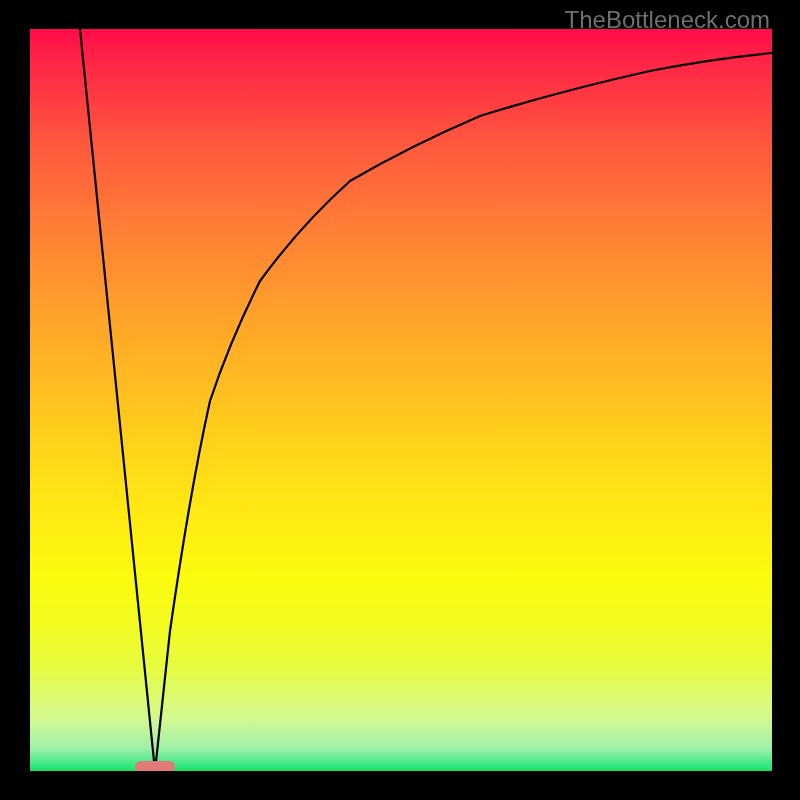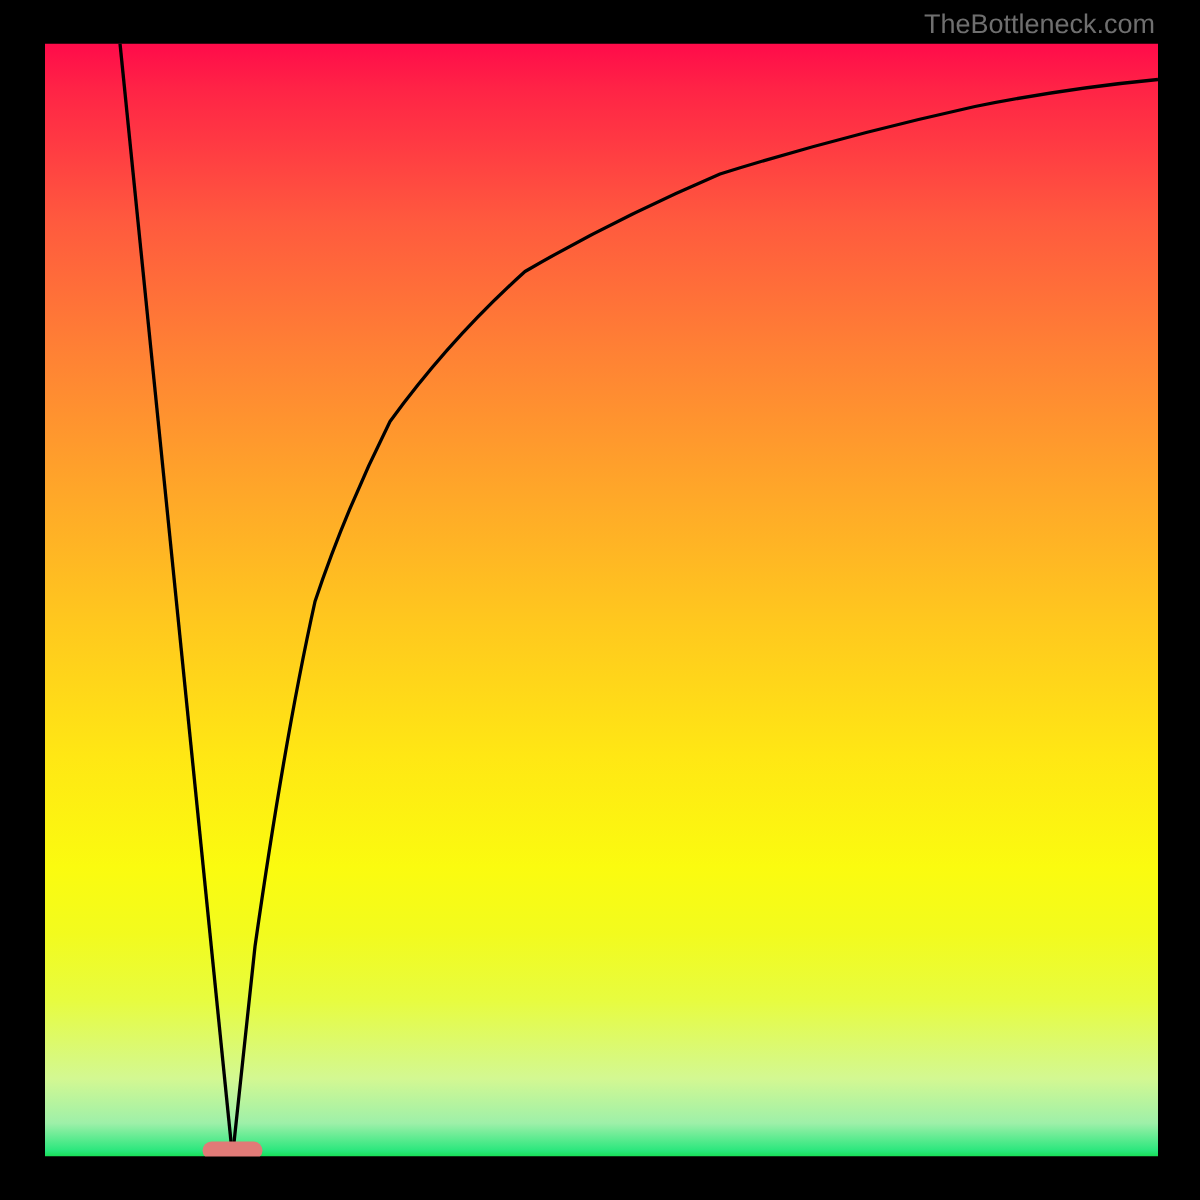--- a/index.html
+++ b/index.html
@@ -47,21 +47,21 @@
       width: 40px;
       height: 12px;
       background: #e17a77;
       border-radius: 12px;
     }
     .attribution {
       position: absolute;
       top: 6px;
       right: 30px;
       font-family: Arial, Helvetica, sans-serif;
-      font-size: 18px;
+      font-size: 24px;
       color: #6f6f6f;
       font-weight: 500;
     }
     .border-top { position: absolute; left: 0; top: 0; width: 800px; height: 29px; background: #000; }
     .border-bottom { position: absolute; left: 0; bottom: 0; width: 800px; height: 29px; background: #000; }
     .border-left { position: absolute; left: 0; top: 0; width: 30px; height: 800px; background: #000; }
     .border-right { position: absolute; right: 0; top: 0; width: 28px; height: 800px; background: #000; }
   </style>
 </head>
 <body>

